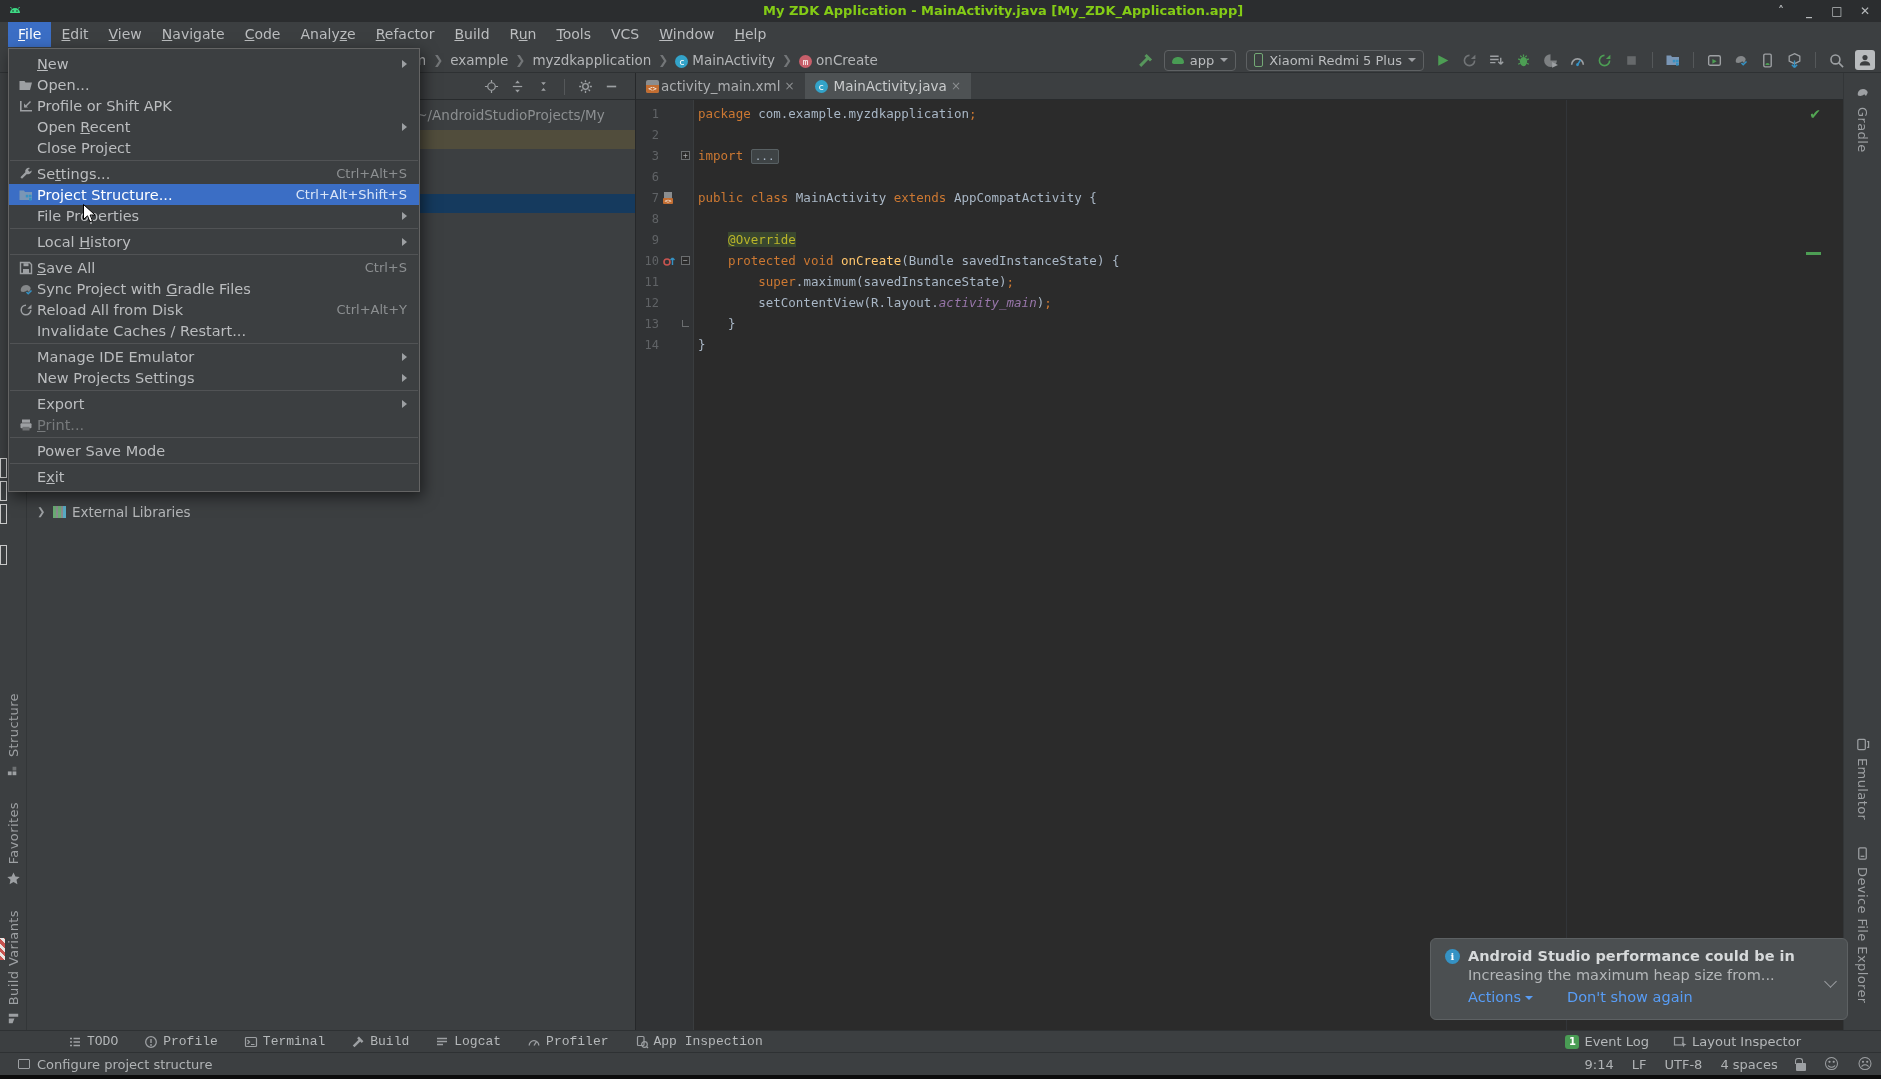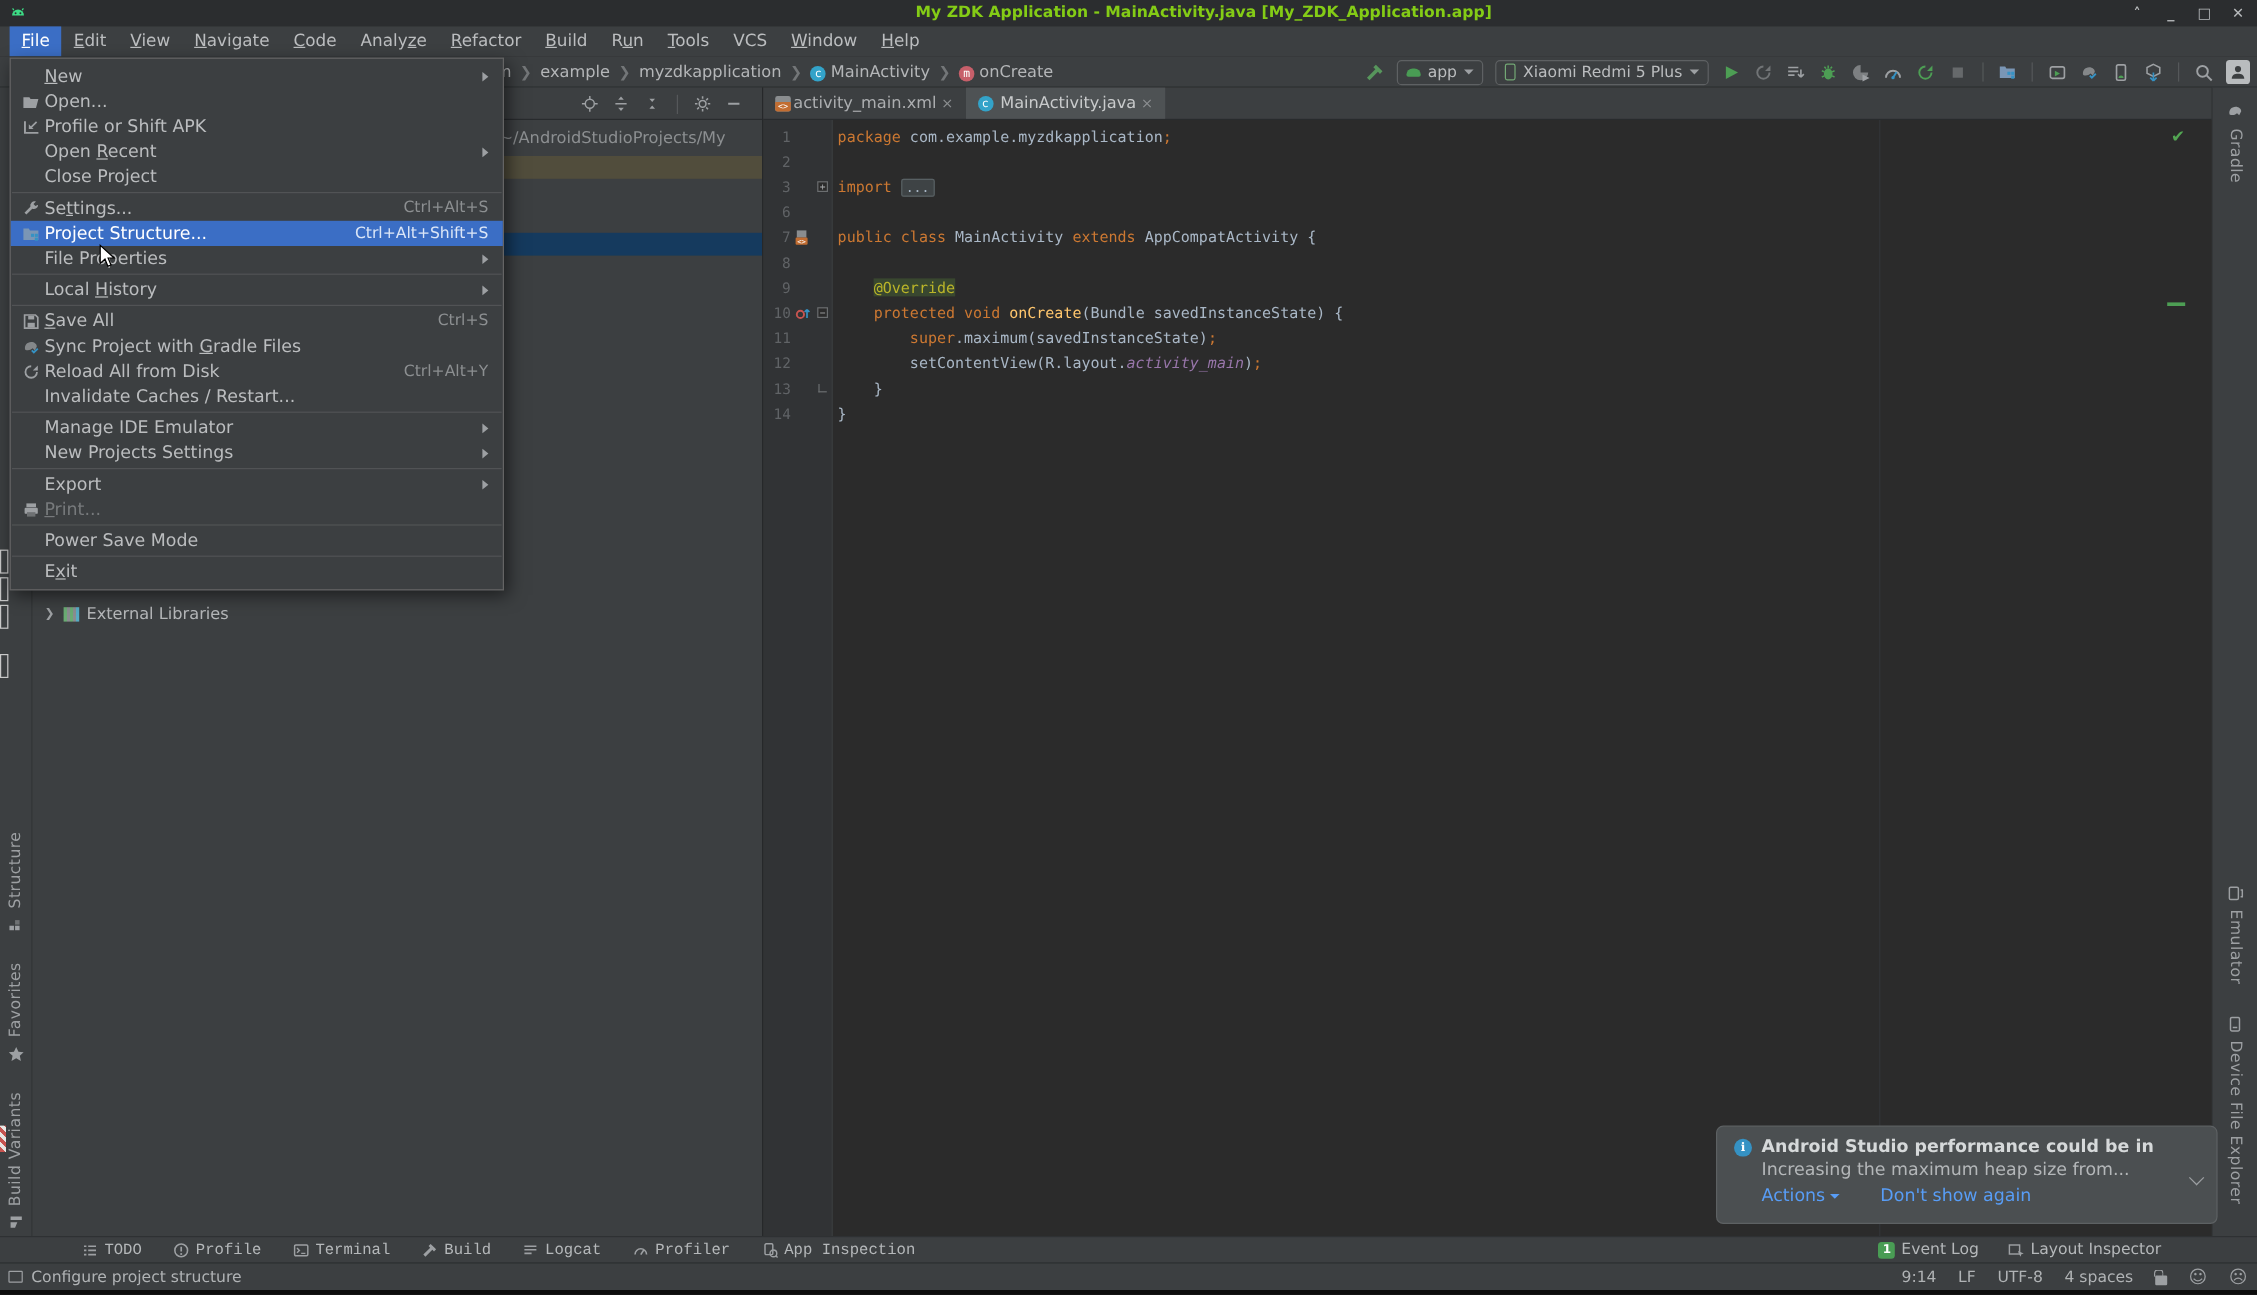--- a/index.html
+++ b/index.html
@@ -101,21 +101,21 @@
   .menu-item.disabled { color:#777a7c; }
   .menu-item .u { text-decoration:underline; }
   .menu-sep { height:1px; background:#515355; margin:2px 1px; }
   
   .tw-bar { position:absolute; left:0; top:1030px; width:100%; height:22px; background:#3c3f41; border-top:1px solid #2e3133; display:flex; align-items:center; font-size:13px; color:#b5b8ba; }
   .tw-left { display:flex; gap:26px; padding-left:68px;font-family:Liberation Mono, monospace; }
   .tw-right { margin-left:auto; display:flex; gap:24px; padding-right:80px; }
   .tw-item { display:flex; align-items:center; gap:5px; white-space:nowrap; }
   .badge-1 { width:14px; height:14px; background:#499C54; border-radius:3px; color:#fff; font-size:10px; font-weight:bold; display:flex; align-items:center; justify-content:center; }
   .statusbar { position:absolute; left:0; top:1052px; width:100%; height:23px; background:#3c3f41; border-top:1px solid #2e3133; display:flex; align-items:center; font-size:13px; color:#b0b3b5; }
-  .sb-left { display:flex; align-items:center; gap:7px; padding-left:7px; }
+  .sb-left { display:flex; align-items:center; gap:7px; padding-left:18px; }
   .sb-right { margin-left:auto; display:flex; align-items:center; gap:18px; padding-right:8px; }
   .sb-right span { white-space:nowrap; }
   .face { font-size:15px; color:#9da0a3; font-family:"DejaVu Sans",sans-serif; }
   .black-strip { position:absolute; left:0; top:1075px; width:100%; height:4px; background:#0c0c0c; }
   .lock-ic { position:relative; width:10px; height:8px; background:#9da0a3; border-radius:1px; margin-top:5px; }
   .lock-ic::before { content:""; position:absolute; left:-1px; top:-5px; width:6px; height:5px; border:1.5px solid #9da0a3; border-bottom:none; border-radius:3px 3px 0 0; }
   .winhint-ic { width:12px; height:10px; border:1px solid #9da0a3; border-radius:1px; }
   
   .notif { position:absolute; left:1430px; top:938px; width:418px; height:82px; background:#4b4f51; border:1px solid #5d6163; border-radius:6px; padding:9px 14px 0 14px; z-index:50; }
   .notif-title { display:flex; align-items:center; gap:8px; font-size:14.5px; font-weight:bold; color:#d6d9da; white-space:nowrap; overflow:hidden; }

